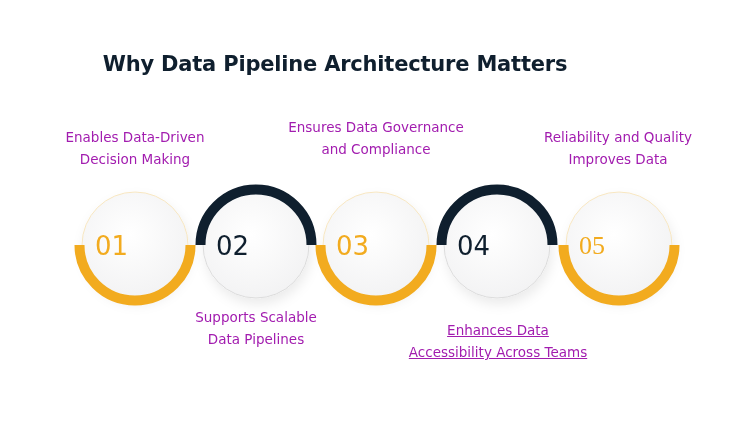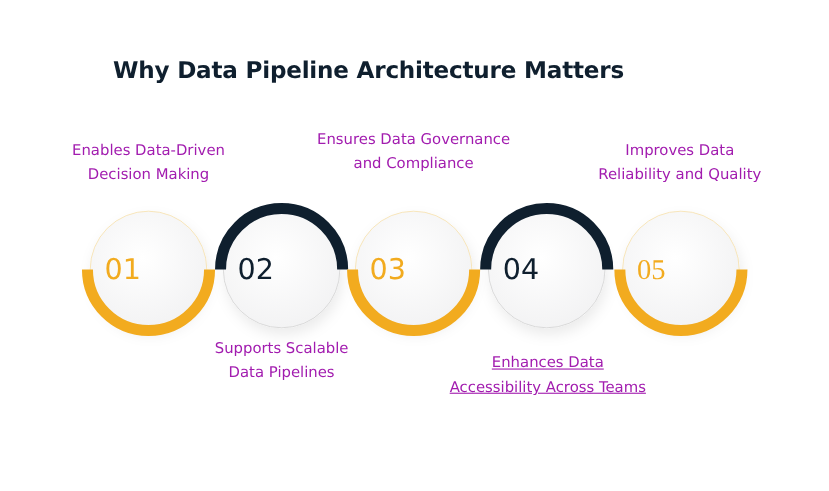--- a/index.html
+++ b/index.html
@@ -60,22 +60,22 @@
 
 <div class="label" style="left:15px; top:126px;">
   <span>Enables Data-Driven</span>
   <span>Decision Making</span>
 </div>
 <div class="label" style="left:256px; top:116px;">
   <span>Ensures Data Governance</span>
   <span>and Compliance</span>
 </div>
 <div class="label" style="left:498px; top:126px;">
+  <span>Reliability and Quality</span>
   <span>Improves Data</span>
-  <span>Reliability and Quality</span>
 </div>
 
 <svg class="stage" width="754" height="446" viewBox="0 0 754 446">
   <defs>
     <radialGradient id="cfill" cx="45%" cy="40%" r="70%">
       <stop offset="0%" stop-color="#ffffff"></stop>
       <stop offset="100%" stop-color="#f1f1f2"></stop>
     </radialGradient>
     <filter id="shadow" x="-30%" y="-30%" width="160%" height="170%">
       <feDropShadow dx="2" dy="6" stdDeviation="6" flood-color="#000000" flood-opacity="0.08"></feDropShadow>

